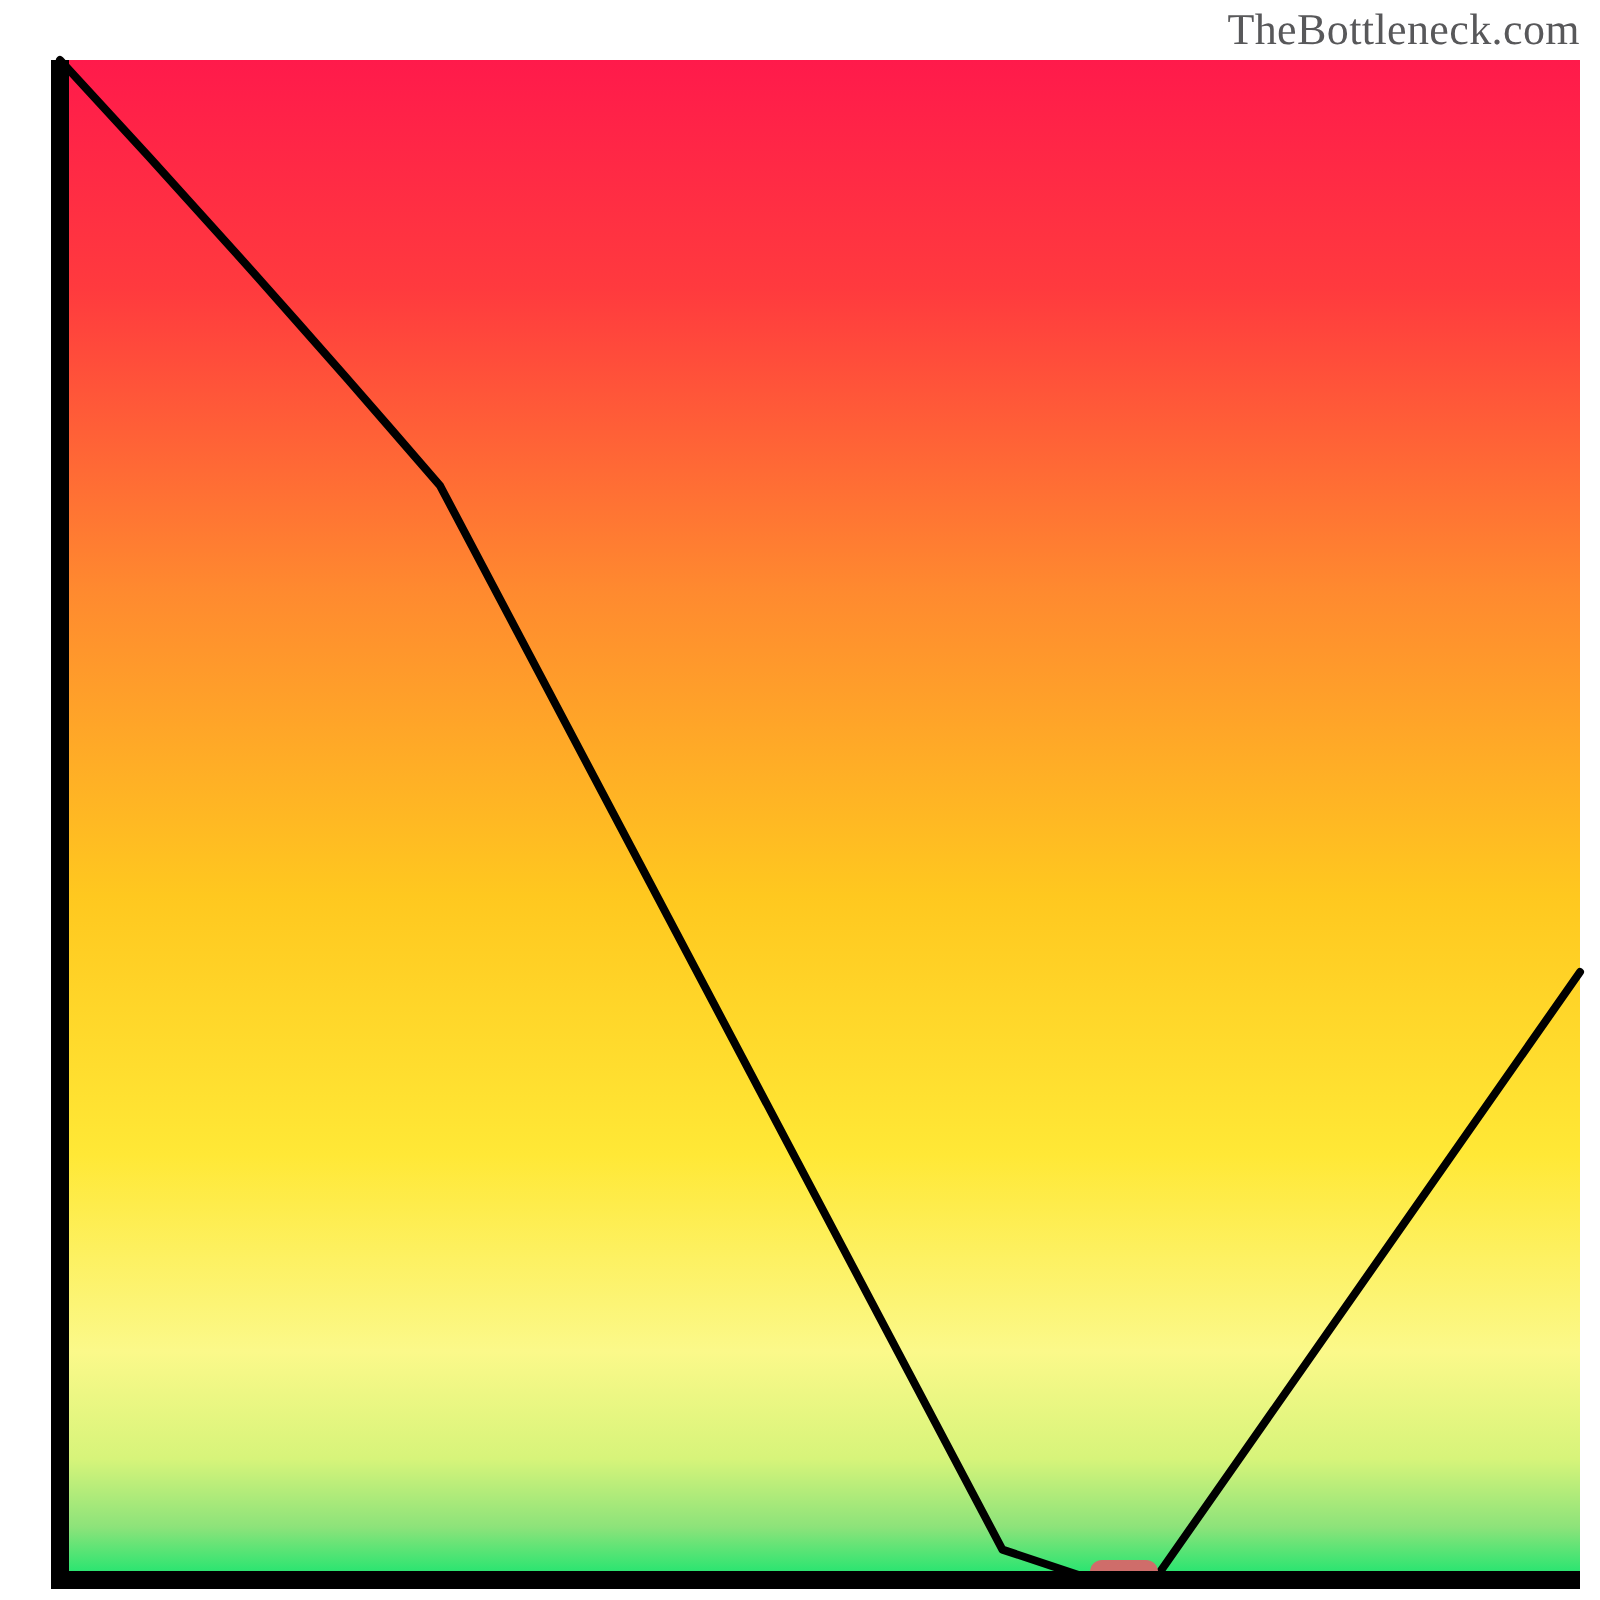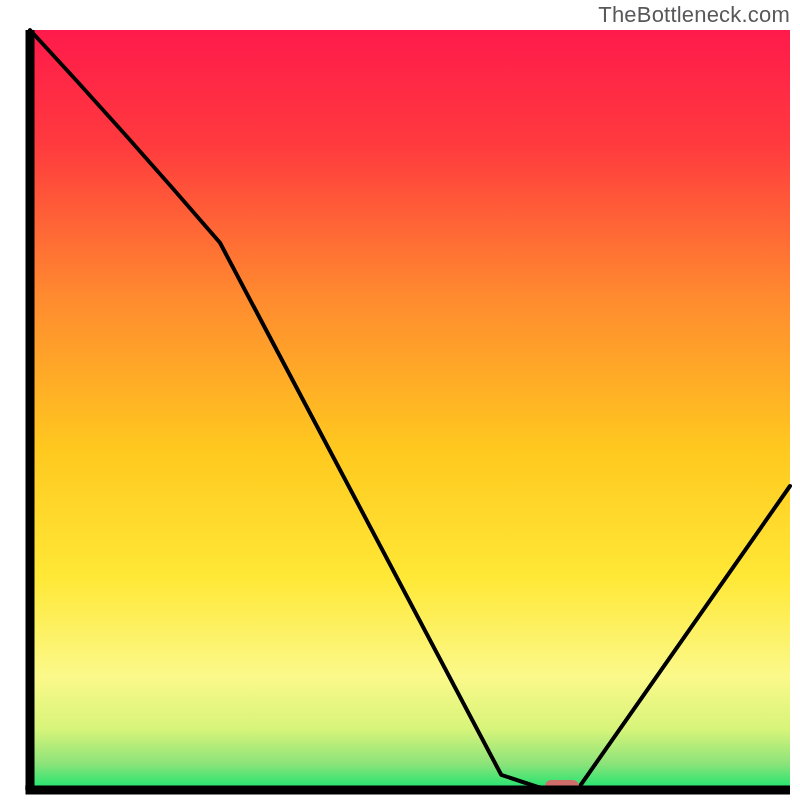--- a/index.html
+++ b/index.html
@@ -7,20 +7,21 @@
     padding: 0;
     width: 800px;
     height: 800px;
     font-family: Arial, Helvetica, sans-serif;
     background: #ffffff;
   }
   .wrapper {
     position: relative;
     width: 800px;
     height: 800px;
+    font-family: Liberation Serif, serif;
   }
   .watermark {
     position: absolute;
     top: 2px;
     right: 10px;
     color: #58585a;
     font-size: 22px;
     font-weight: 500;
     letter-spacing: 0.2px;
     z-index: 3;

